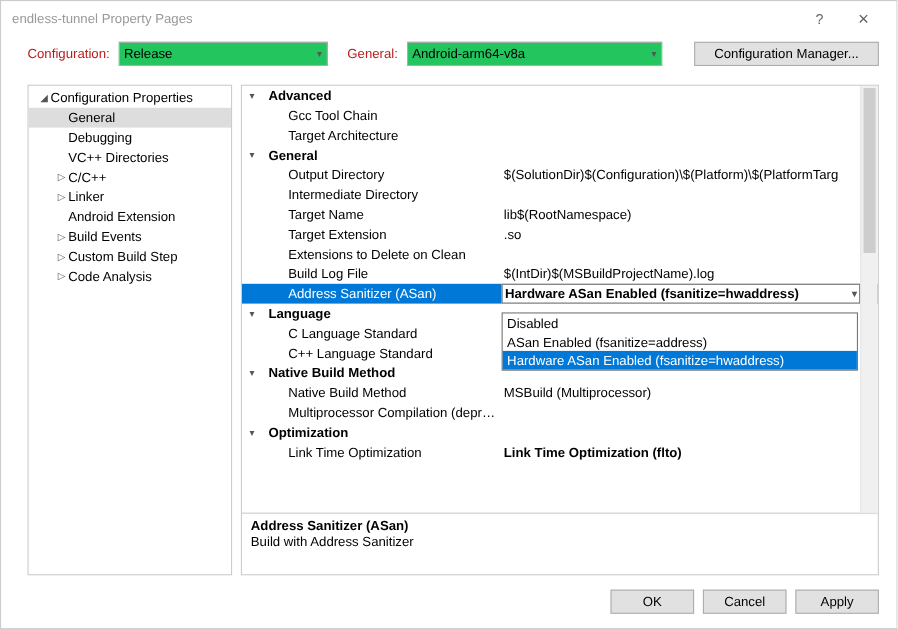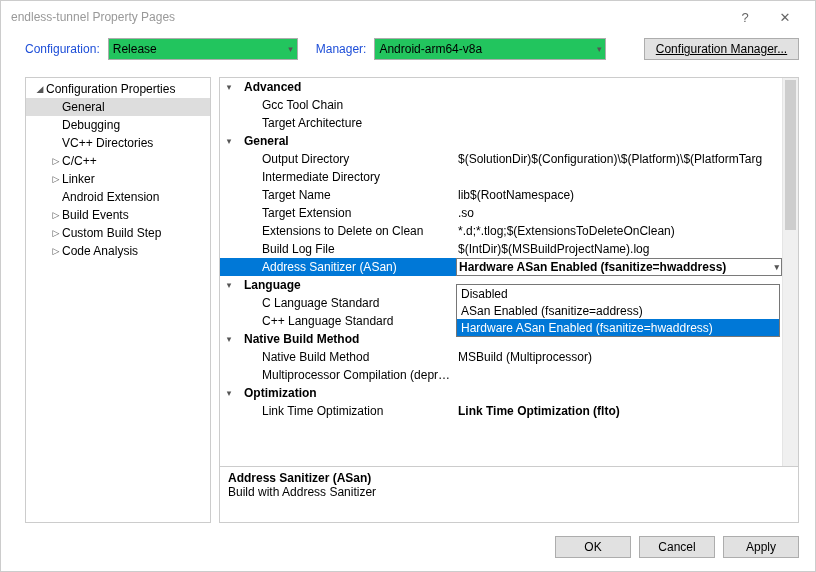--- a/index.html
+++ b/index.html
@@ -2,27 +2,27 @@
 <html><head>
 <meta charset="utf-8">
 <style>
   * { box-sizing: border-box; margin: 0; padding: 0; font-family: "Segoe UI", Tahoma, sans-serif; font-size: 12px; }
   body { background: #f8f8f8; width: 816px; height: 572px; overflow: hidden; }
   .window { width: 816px; height: 572px; background: #fff; border: 1px solid #ccc; display: flex; flex-direction: column; }
   .titlebar { height: 32px; display: flex; align-items: center; padding: 0 10px; color: #999; }
   .titlebar .title { flex: 1; font-size: 12px; color: #999; }
   .titlebar .winbtn { width: 40px; text-align: center; color: #666; font-size: 13px; }
   .config-row { height: 32px; display: flex; align-items: center; gap: 8px; padding: 0 16px 0 24px; }
-  .config-row label { color: #1d4ed8; }
+  .config-row label { color: #b91c1c; }
   .select { border: 1px solid #adadad; background: #22c55e; height: 22px; padding: 0 4px; display: flex; align-items: center; justify-content: space-between; }
   .select .chev { font-size: 9px; color: #555; }
   .cfg-sel { width: 190px; }
   .plat-sel { width: 232px; gap: 23px; }
   .btn { border: 1px solid #adadad; background: #e1e1e1; height: 22px; padding: 0 10px; display: flex; align-items: center; justify-content: center; cursor: default; }
-  .cfgmgr { width: 155px; text-decoration: underline; }
+  .cfgmgr { width: 168px; }
   .content { flex: 1; display: flex; gap: 8px; padding: 12px 16px 0 24px; min-height: 0; }
   .sidebar { width: 186px; border: 1px solid #ccc; background: #fff; overflow: auto; }
   .tree-root { padding: 2px 0; }
   .tree-item { display: flex; align-items: center; height: 18px; padding-left: 8px; white-space: nowrap; }
   .tree-item .tri { width: 12px; font-size: 9px; color: #555; display: inline-block; text-align: center; }
   .tree-item.selected { background: #ddd; }
   .tree-item.child { padding-left: 36px; }
   .tree-item.child2 { padding-left: 24px; }
   .main { flex: 1; display: flex; flex-direction: column; border: 1px solid #ccc; min-width: 0; }
   .grid { flex: 1; position: relative; overflow: hidden; }
@@ -57,21 +57,21 @@
     <span class="winbtn">?</span>
     <span class="winbtn">✕</span>
   </div>
 
   <div class="config-row">
     <label>Configuration:</label>
     <div class="select cfg-sel">
       <span>Release</span>
       <span class="chev">▾</span>
     </div>
-    <label style="margin-left:10px;">Manager:</label>
+    <label style="margin-left:10px;">General:</label>
     <div class="select plat-sel">
       <span>Android-arm64-v8a</span>
       <span class="chev">▾</span>
     </div>
     <div style="flex:1"></div>
     <div class="btn cfgmgr">
       <span>Configuration Manager...</span>
     </div>
   </div>
 
@@ -155,21 +155,20 @@
               <span class="v">lib$(RootNamespace)</span>
             </div>
             <div class="row prop">
               <span class="exp"></span>
               <span class="k">Target Extension</span>
               <span class="v">.so</span>
             </div>
             <div class="row prop">
               <span class="exp"></span>
               <span class="k">Extensions to Delete on Clean</span>
-              <span class="v">*.d;*.tlog;$(ExtensionsToDeleteOnClean)</span>
             </div>
             <div class="row prop">
               <span class="exp"></span>
               <span class="k">Build Log File</span>
               <span class="v">$(IntDir)$(MSBuildProjectName).log</span>
             </div>
             <div class="row prop sel bold">
               <span class="exp"></span>
               <span class="k">Address Sanitizer (ASan)</span>
               <span class="v">

